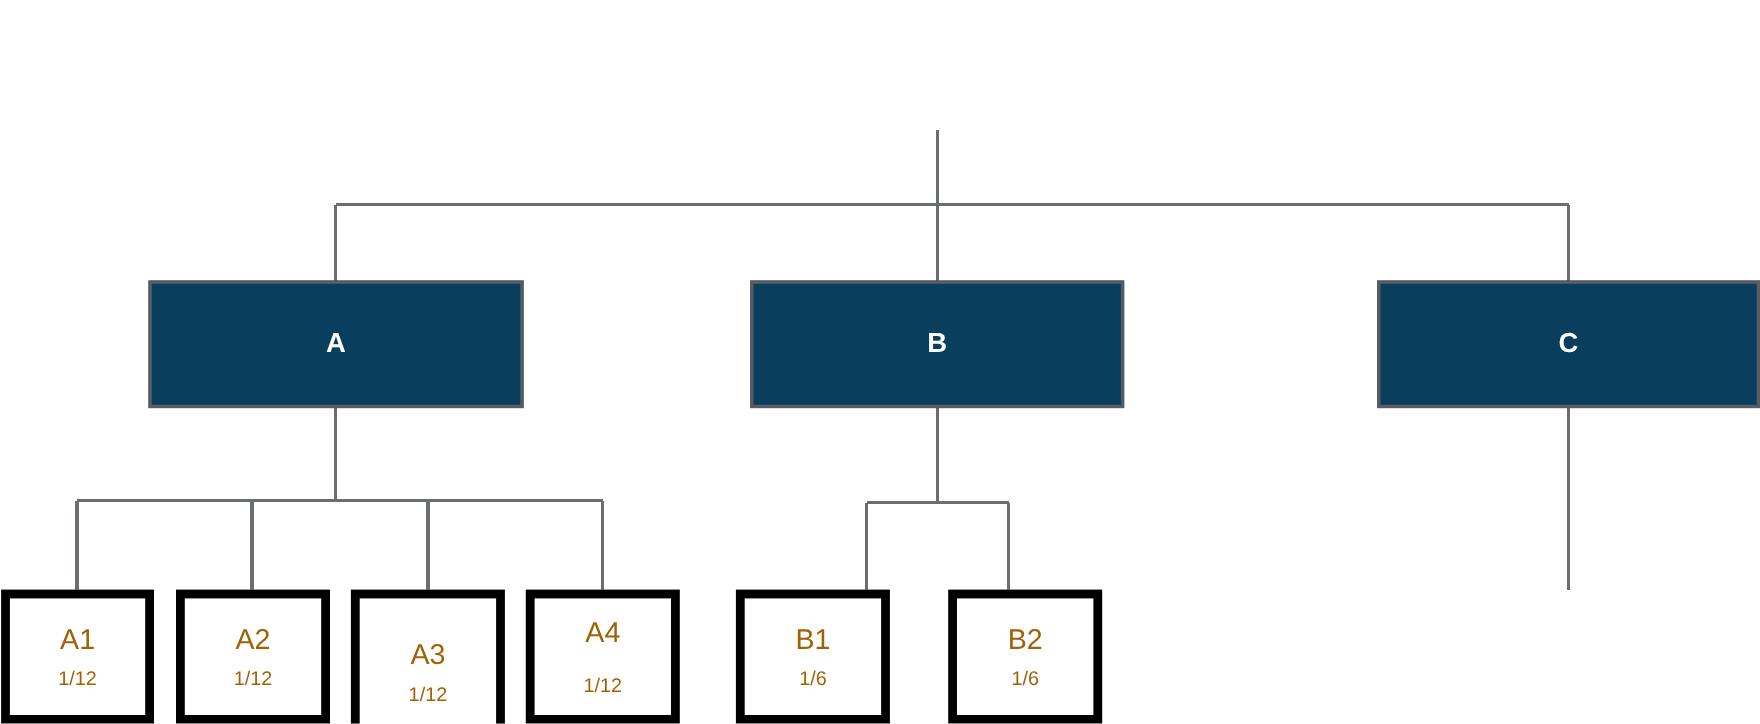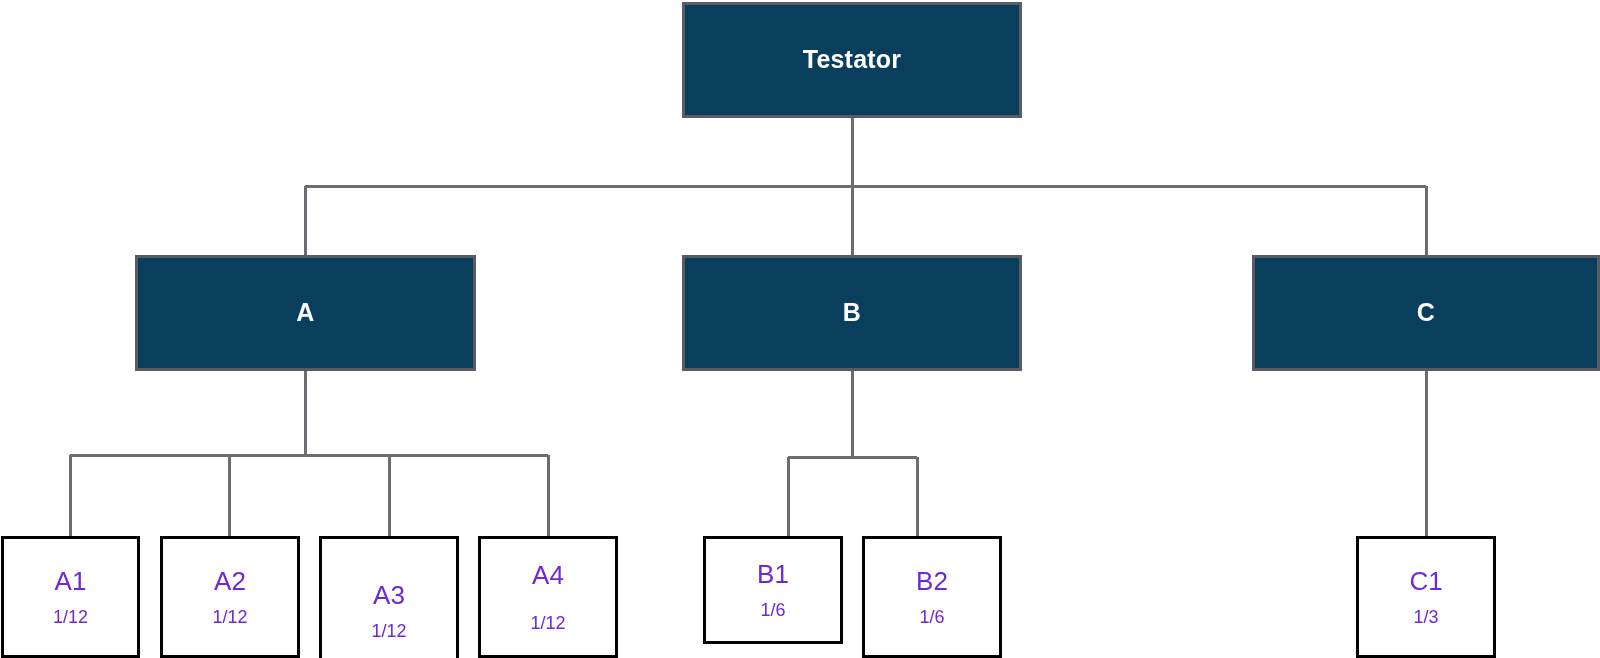--- a/index.html
+++ b/index.html
@@ -40,22 +40,22 @@
     color: #ffffff;
   }
   .node-primary .node-title {
     font-size: 25px;
     font-weight: bold;
     letter-spacing: 0.2px;
     line-height: 1.1;
   }
   .node-leaf {
     background: #ffffff;
-    border: 3px solid #000000;
-    color: #6d28d9;
+    border: 8px solid #000000;
+    color: #a16207;
   }
   .node-leaf .node-title {
     font-size: 26px;
     font-weight: normal;
     line-height: 1.15;
     margin-bottom: 10px;
   }
   .node-leaf .node-share {
     font-size: 18px;
     font-weight: normal;
@@ -87,23 +87,20 @@
 
       <path d="M852,371 L852,457"></path>
       <path d="M788,457 L917,457"></path>
       <path d="M788,457 L788,536"></path>
       <path d="M917,457 L917,536"></path>
 
       <path d="M1426,371 L1426,536"></path>
     </g>
   </svg>
 
-  <div class="node node-primary" style="left:682px; top:2px; width:340px; height:116px;">
-    <span class="node-title">Testator</span>
-  </div>
 
   <div class="node node-primary" style="left:135px; top:255px; width:341px; height:116px;">
     <span class="node-title">A</span>
   </div>
 
   <div class="node node-primary" style="left:682px; top:255px; width:340px; height:116px;">
     <span class="node-title">B</span>
   </div>
 
   <div class="node node-primary" style="left:1252px; top:255px; width:348px; height:116px;">
@@ -123,28 +120,24 @@
   <div class="node node-leaf" style="left:319px; top:536px; width:140px; height:150px;">
     <span class="node-title">A3</span>
     <span class="node-share">1/12</span>
   </div>
 
   <div class="node node-leaf" style="left:478px; top:536px; width:140px; height:122px;gap:12px;">
     <span class="node-title">A4</span>
     <span class="node-share">1/12</span>
   </div>
 
-  <div class="node node-leaf" style="left:703px; top:536px; width:140px; height:108px;">
+  <div class="node node-leaf" style="left:669px; top:536px; width:140px; height:122px;">
     <span class="node-title">B1</span>
     <span class="node-share">1/6</span>
   </div>
 
   <div class="node node-leaf" style="left:862px; top:536px; width:140px; height:122px;text-align:right;">
     <span class="node-title">B2</span>
     <span class="node-share">1/6</span>
   </div>
 
-  <div class="node node-leaf" style="left:1356px; top:536px; width:140px; height:122px;">
-    <span class="node-title">C1</span>
-    <span class="node-share">1/3</span>
-  </div>
 
 </div>
 
 </body></html>

